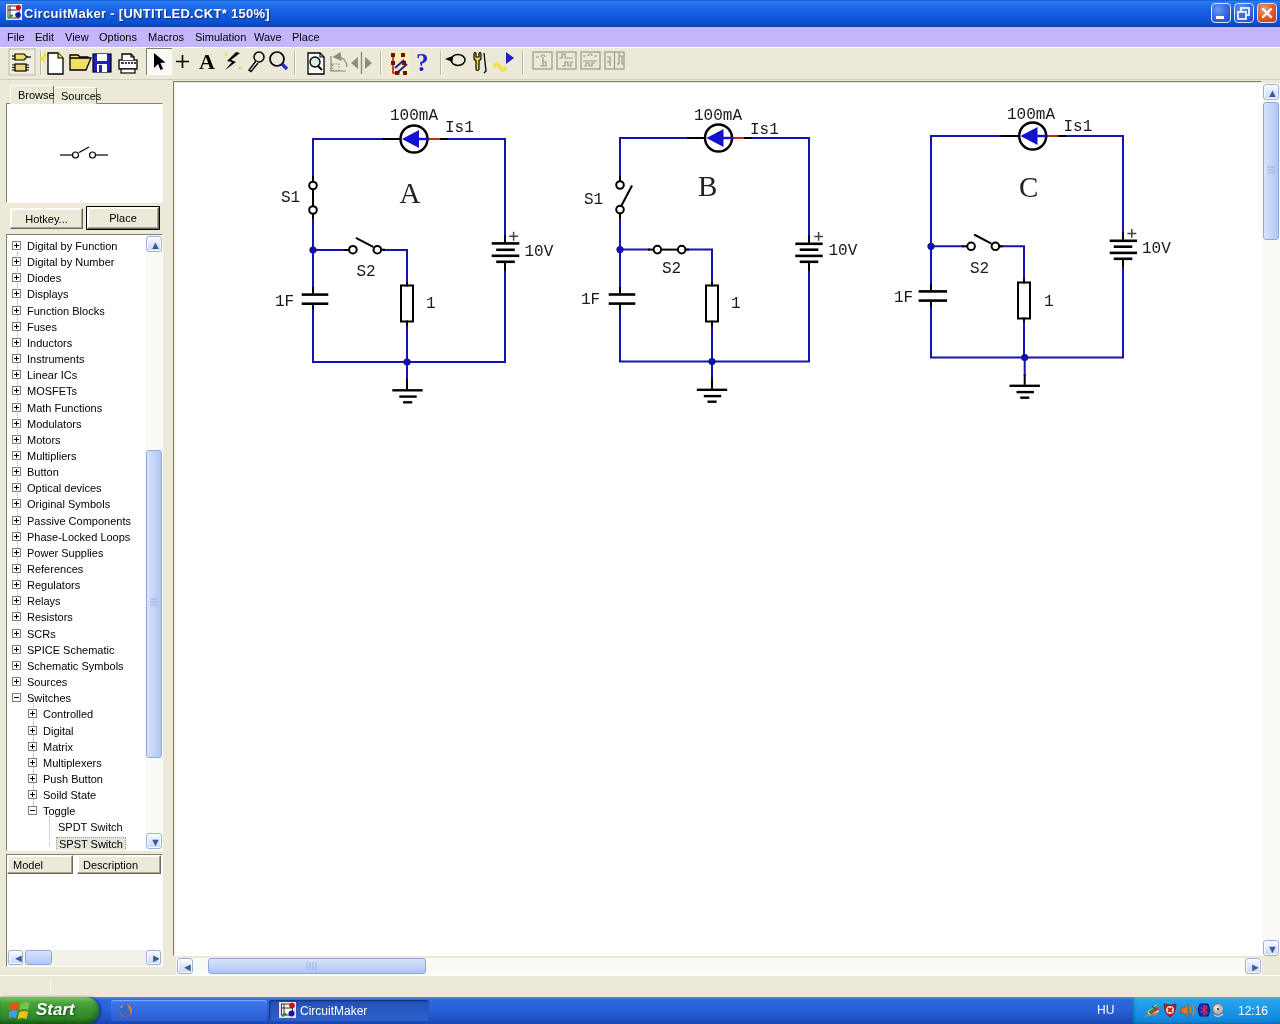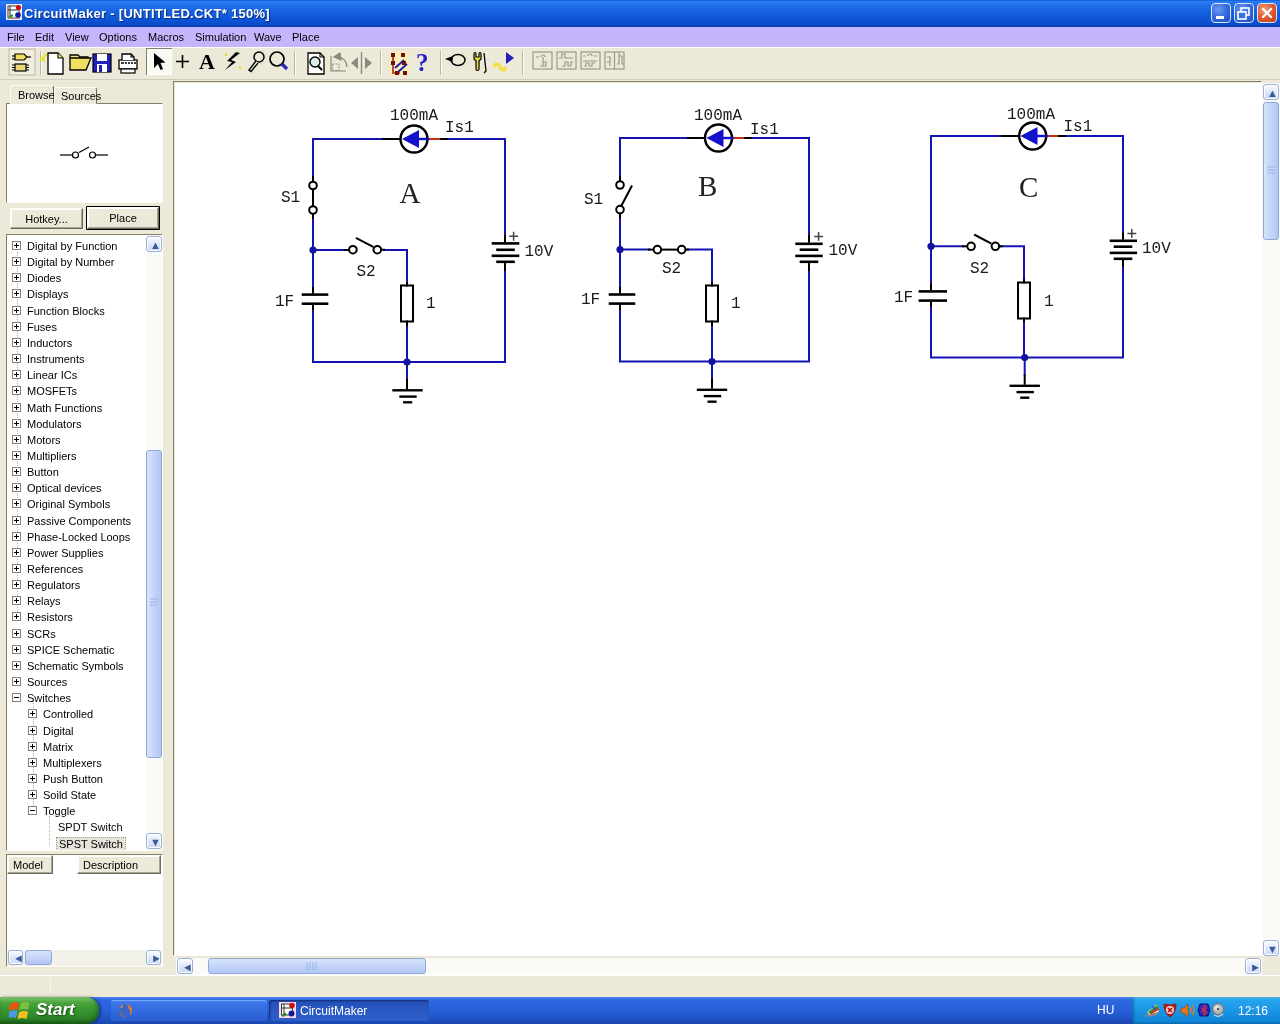--- a/index.html
+++ b/index.html
@@ -199,21 +199,21 @@
  <line x1="90" y1="52" x2="102" y2="52" stroke="#000" stroke-width="1.2"></line>
 </svg>
 
 <div class="abs btn3d" style="left:10px;top:208px;width:73px;height:21px;font-size:11px;text-align:center;padding-top:4px">Hotkey...</div>
 <div class="abs" style="left:86px;top:206px;width:74px;height:24px;background:#000;border-radius:1px"></div>
 <div class="abs btn3d" style="left:87px;top:207px;width:72px;height:22px;font-size:11px;text-align:center;padding-top:4px">Place</div>
 
 <div class="abs sunken" style="left:6px;top:234px;width:157px;height:617px;overflow:hidden" id="tree"></div>
 
 <div class="abs sunken" style="left:6px;top:854px;width:157px;height:113px"></div>
-<div class="abs btn3d" style="left:7px;top:855px;width:46px;height:19px;font-size:11px;padding:3px 10px 0 5px">Model</div>
+<div class="abs btn3d" style="left:7px;top:855px;width:66px;height:19px;font-size:11px;padding:3px 10px 0 5px">Model</div>
 <div class="abs btn3d" style="left:77px;top:855px;width:84px;height:19px;font-size:11px;padding:3px 0 0 5px">Description</div>
 
 <div class="abs" style="left:7px;top:950px;width:155px;height:16px;background:#f2f1ea"></div>
 <div class="abs sbtn" style="left:8px;top:950px;width:15px;height:15px">
     <span class="arr" style="left:4px;top:1px">◄</span>
   </div>
 <div class="abs sthumbH" style="left:25px;top:950px;width:27px;height:15px"></div>
 <div class="abs sbtn" style="left:146px;top:950px;width:15px;height:15px">
     <span class="arr" style="left:4px;top:1px">►</span>
   </div>

